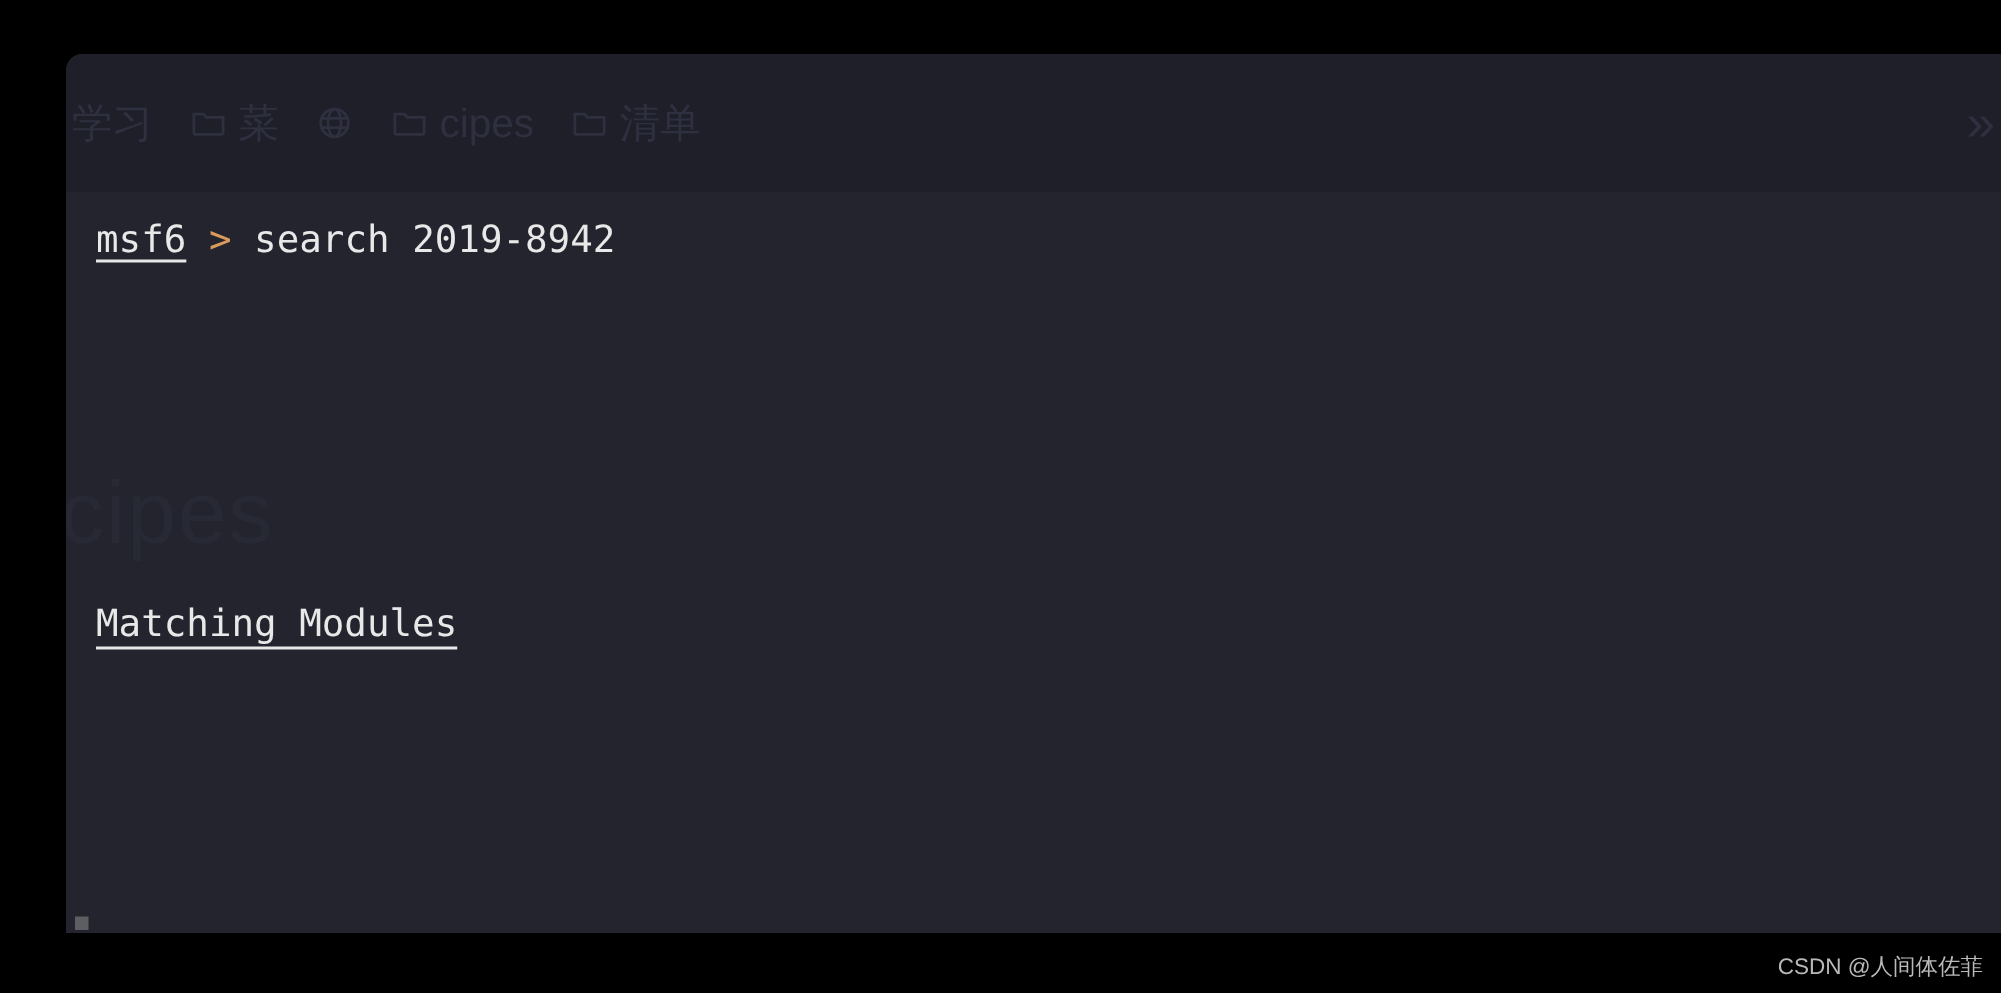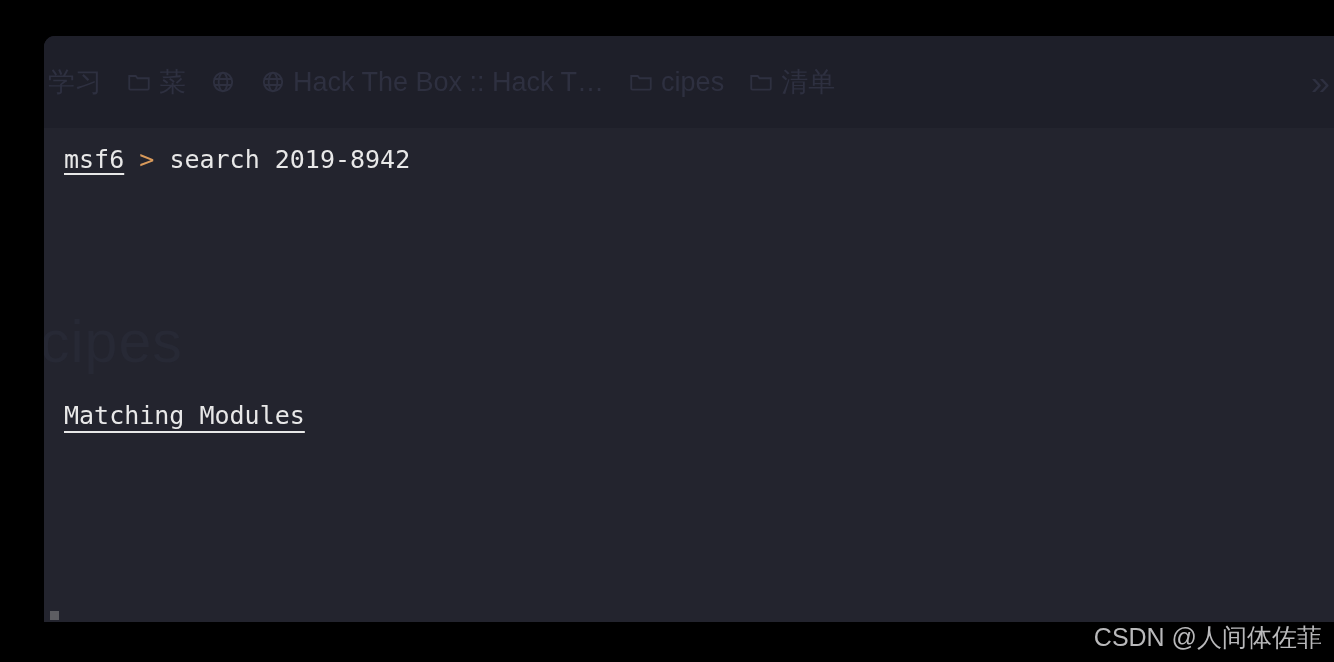--- a/index.html
+++ b/index.html
@@ -114,21 +114,21 @@
     height: 9px;
     background: #5d5d62;
   }
 
   
   #csdn-watermark {
     position: absolute;
     right: 12px;
     bottom: 8px;
     font-family: "Liberation Sans", sans-serif;
-    font-size: 25px;
+    font-size: 15px;
     color: #b9b9bb;
     white-space: nowrap;
   }
 </style>
 </head>
 <body>
 
 <div id="terminal-panel">
 
   <div id="ghost-bookmarks-bar">
@@ -148,30 +148,20 @@
         <svg viewBox="0 0 24 24" fill="none" stroke="#2e3040" stroke-width="1.7">
           <circle cx="12" cy="12" r="8.5"></circle>
           <ellipse cx="12" cy="12" rx="4" ry="8.5"></ellipse>
           <path d="M3.6 9.2h16.8M3.6 14.8h16.8"></path>
         </svg>
       </span>
     </div>
     <div class="bm-item">
       <span class="bm-ico">
         <svg viewBox="0 0 24 24" fill="none" stroke="#2e3040" stroke-width="1.7">
-          <circle cx="12" cy="12" r="8.5"></circle>
-          <ellipse cx="12" cy="12" rx="4" ry="8.5"></ellipse>
-          <path d="M3.6 9.2h16.8M3.6 14.8h16.8"></path>
-        </svg>
-      </span>
-      <span>Hack The Box :: Hack T…</span>
-    </div>
-    <div class="bm-item">
-      <span class="bm-ico">
-        <svg viewBox="0 0 24 24" fill="none" stroke="#2e3040" stroke-width="1.7">
           <path d="M3 6.5h6l1.6 2H21v9.5a1 1 0 0 1-1 1H4a1 1 0 0 1-1-1V6.5z"></path>
         </svg>
       </span>
       <span>cipes</span>
     </div>
     <div class="bm-item">
       <span class="bm-ico">
         <svg viewBox="0 0 24 24" fill="none" stroke="#2e3040" stroke-width="1.7">
           <path d="M3 6.5h6l1.6 2H21v9.5a1 1 0 0 1-1 1H4a1 1 0 0 1-1-1V6.5z"></path>
         </svg>

